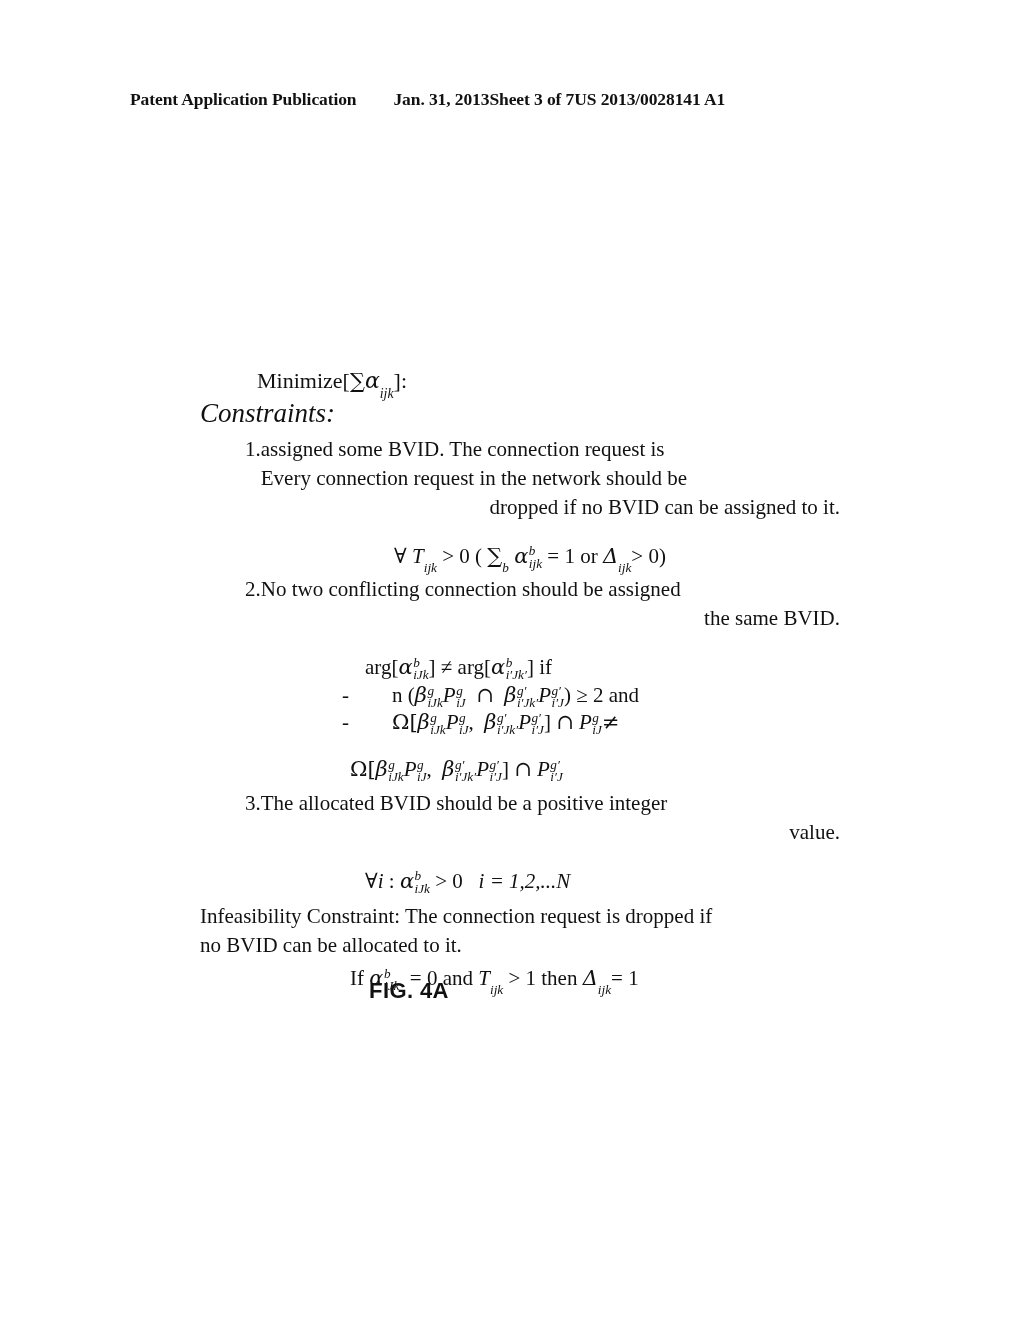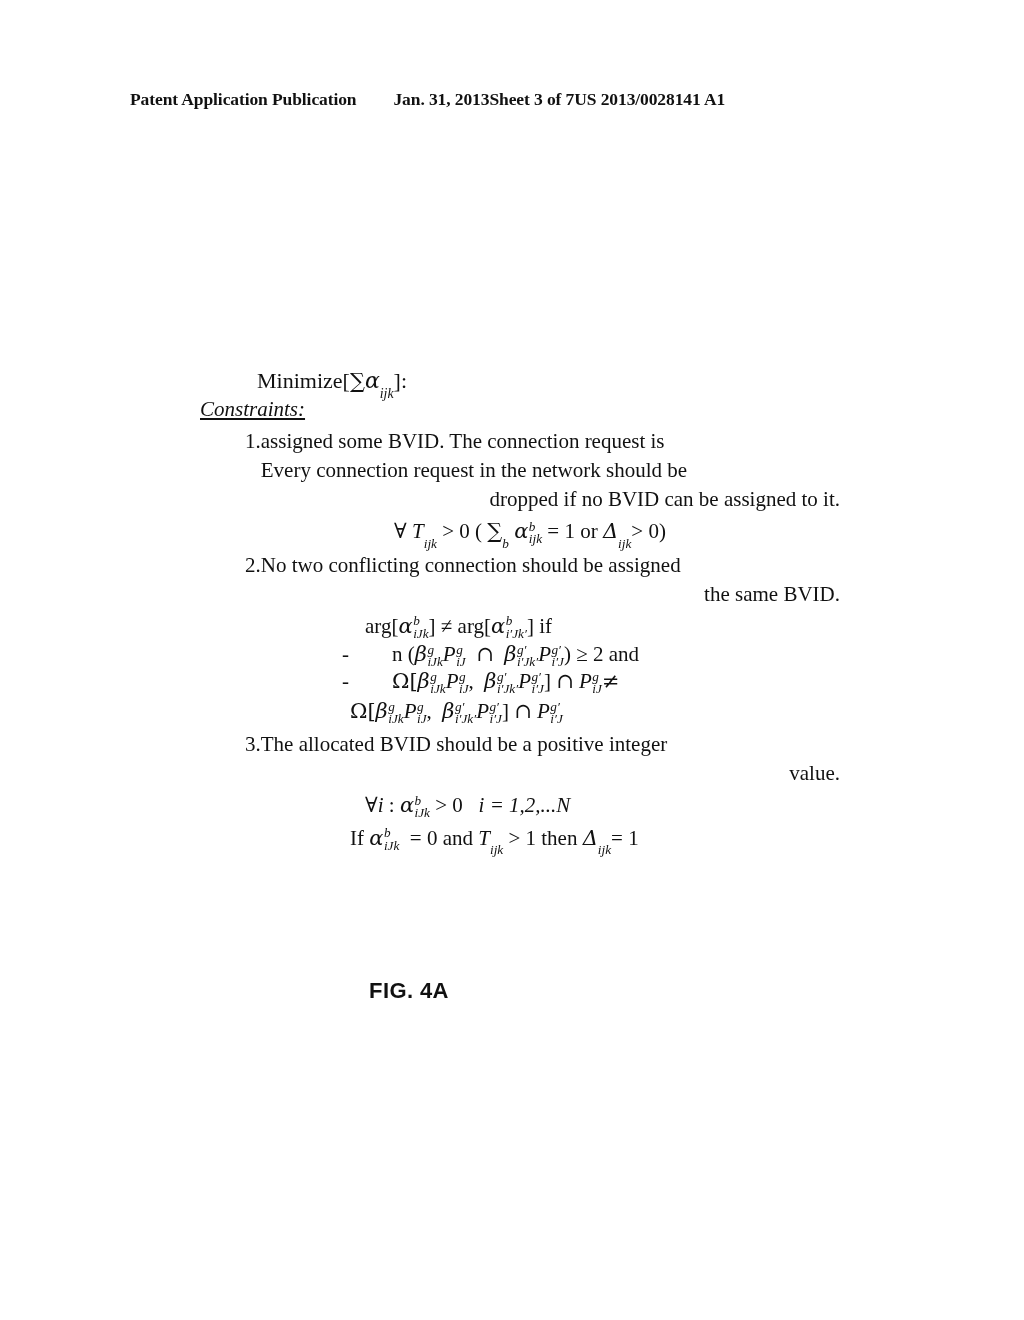--- a/index.html
+++ b/index.html
@@ -47,24 +47,23 @@
     font-weight: normal;
     font-size: 22px;
     margin-left: 57px;
     line-height: 1.15;
     white-space: nowrap;
   }
   .minimize-title .big-sigma { font-family: "DejaVu Serif", serif; font-size: 21px; }
 
   .constraints-label {
     font-style: italic;
-    font-size: 21px;
+    font-size: 27px;
     margin-top: 4px;
     line-height: 1.2;
-    text-decoration: underline;
   }
 
   
   .item {
     display: flex;
     margin-top: 5px;
     font-size: 21px;
     line-height: 1.38;
   }
   .item-num {
@@ -78,21 +77,21 @@
     text-align: justify;
     text-justify: inter-word;
   }
   .item-body .lastline { text-align: right; }
 
   
   .formula {
     font-size: 21px;
     line-height: 1.35;
     white-space: nowrap;
-    margin-top: 3px;
+    margin-top: 20px;
   }
   .f-center  { text-align: center; padding-left: 20px; }
   .f-ind-165 { padding-left: 165px; }
   .f-ind-150 { padding-left: 150px; }
 
   .dash-row {
     display: flex;
     align-items: baseline;
     font-size: 21px;
     white-space: nowrap;
@@ -224,20 +223,24 @@
     <div class="item-body">
       <div>The allocated BVID should be a positive integer</div>
       <div class="lastline">value.</div>
     </div>
   </div>
 
   <div class="formula f-ind-165">
     <span class="op">∀</span><span class="mi">i</span>&nbsp;<span>:</span>&nbsp;<span class="mgreek">α</span><span class="stack"><span class="up">b</span><span class="dn">iJk</span></span>&nbsp;<span>&gt; 0</span>&nbsp;&nbsp;&nbsp;<span class="mi">i = 1,2,...N</span>
   </div>
 
+  <div class="formula" style="padding-left:0; margin-top:7px; white-space:normal; line-height:1.38;">
+    <div>Infeasibility Constraint: The connection request is dropped if</div>
+    <div>no BVID can be allocated to it.</div>
+  </div>
 
   <div class="formula f-ind-150" style="margin-top:4px;">
     <span>If</span>&nbsp;<span class="mgreek">α</span><span class="stack"><span class="up">b</span><span class="dn">iJk</span></span>&nbsp;&nbsp;<span>= 0 and</span>&nbsp;<span class="mi">T</span><sub class="sb">ijk</sub>&nbsp;<span>&gt; 1 then</span>&nbsp;<span class="mgreek">Δ</span><sub class="sb">ijk</sub><span>= 1</span>
   </div>
 
 </div>
 
 <div class="figcap">FIG. 4A</div>
 
 </body></html>

